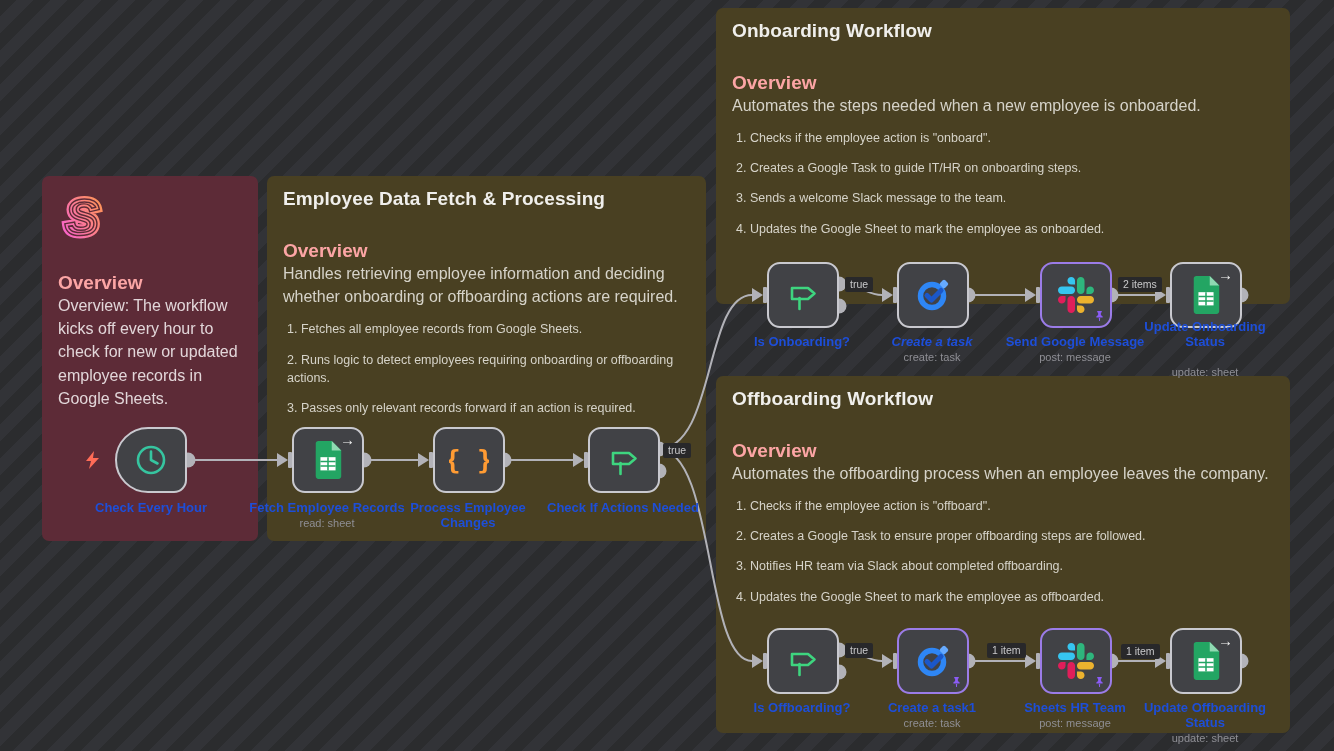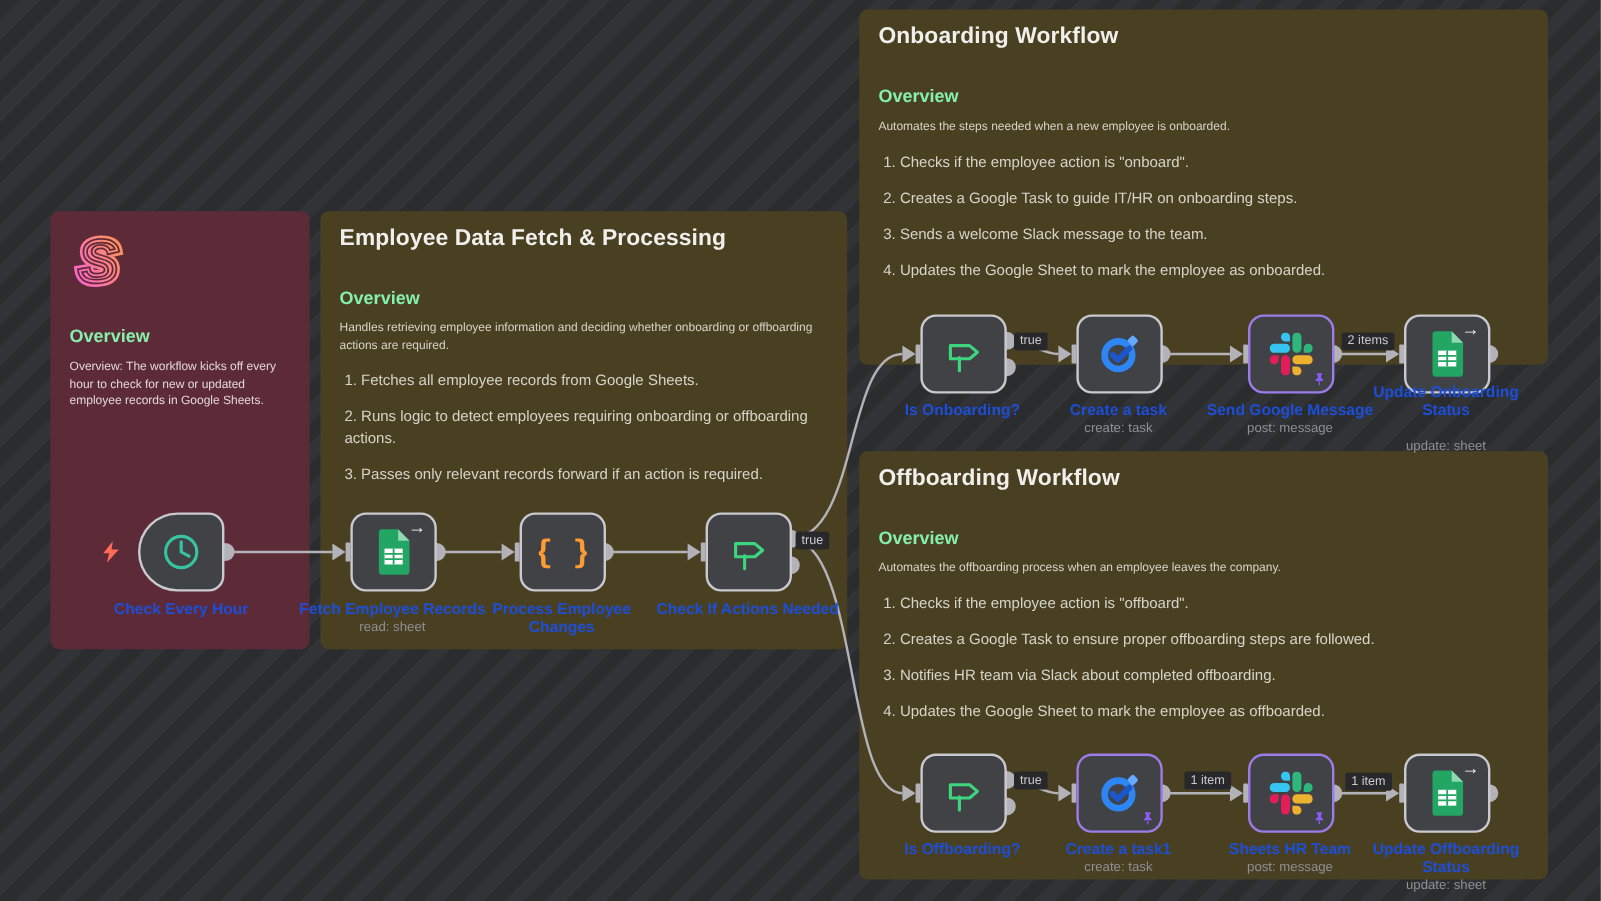--- a/index.html
+++ b/index.html
@@ -8,22 +8,22 @@
     width:1334px;height:751px;position:relative;overflow:hidden;
     font-family:"Liberation Sans",sans-serif;
     background:repeating-linear-gradient(135deg,#2b2c2e 0 12px,#323337 12px 24px);
   }
   
   .sticky{position:absolute;border-radius:7px;box-sizing:border-box;padding:12px 16px;z-index:1;}
   .sticky.red{background:#5d2b37;color:#e2d6d9;}
   .sticky.olive{background:#494022;color:#d6d3c9;}
   .sticky h1{margin:0;font-size:19px;font-weight:700;color:#f0efec;letter-spacing:.1px;}
   .sticky.red h1{font-size:18.5px;line-height:1.35;margin-top:10px;}
-  .sticky h2{margin:30px 0 0;font-size:15px;font-weight:700;color:#86efac;}
-  .sticky p{margin:10px 0 0;font-size:10px;line-height:1.45;}
+  .sticky h2{margin:30px 0 0;font-size:19px;font-weight:700;color:#fca5a5;}
+  .sticky p{margin:0 0 0;font-size:16px;line-height:1.45;}
   .steps{margin:12px 0 0;padding:0 0 0 4px;list-style:none;counter-reset:step;font-size:12.5px;}
   .steps li{margin:0 0 12px;line-height:1.45;}
   .steps li::before{counter-increment:step;content:counter(step) ". ";}
   
   .node{position:absolute;width:72px;height:66px;background:#414246;border:2px solid #c9c9cf;
         border-radius:13px;box-sizing:border-box;z-index:3;display:flex;align-items:center;justify-content:center;}
   .node.trigger{border-radius:33px 13px 13px 33px;}
   .node.pinned{border-color:#9b7ce8;}
   .corner-arrow{position:absolute;top:0;right:7px;color:#f2f2f2;font-size:15px;font-weight:700;line-height:1.4;}
   .pin{position:absolute;right:4px;bottom:3px;width:13px;height:13px;}
@@ -264,21 +264,21 @@
   </svg>
 </div>
 
 <div class="nlabel" style="left:61px;top:500px;">Check Every Hour</div>
 <div class="nlabel" style="left:237px;top:500px;">Fetch Employee Records</div>
 <div class="nsub" style="left:237px;top:517px;">read: sheet</div>
 <div class="nlabel narrow" style="left:403px;top:500px;">Process Employee Changes</div>
 <div class="nlabel" style="left:533px;top:500px;">Check If Actions Needed</div>
 
 <div class="nlabel" style="left:712px;top:334px;">Is Onboarding?</div>
-<div class="nlabel" style="left:842px;top:334px;">Create a task</div>
+<div class="nlabel" style="left:842px;top:334px;font-style:italic;">Create a task</div>
 <div class="nsub" style="left:842px;top:351px;">create: task</div>
 <div class="nlabel" style="left:985px;top:334px;">Send Google Message</div>
 <div class="nsub" style="left:985px;top:351px;">post: message</div>
 <div class="nlabel narrow" style="left:1140px;top:319px;">Update Onboarding Status</div>
 <div class="nsub" style="left:1115px;top:366px;">update: sheet</div>
 
 <div class="nlabel" style="left:712px;top:700px;">Is Offboarding?</div>
 <div class="nlabel" style="left:842px;top:700px;">Create a task1</div>
 <div class="nsub" style="left:842px;top:717px;">create: task</div>
 <div class="nlabel" style="left:985px;top:700px;">Sheets HR Team</div>

